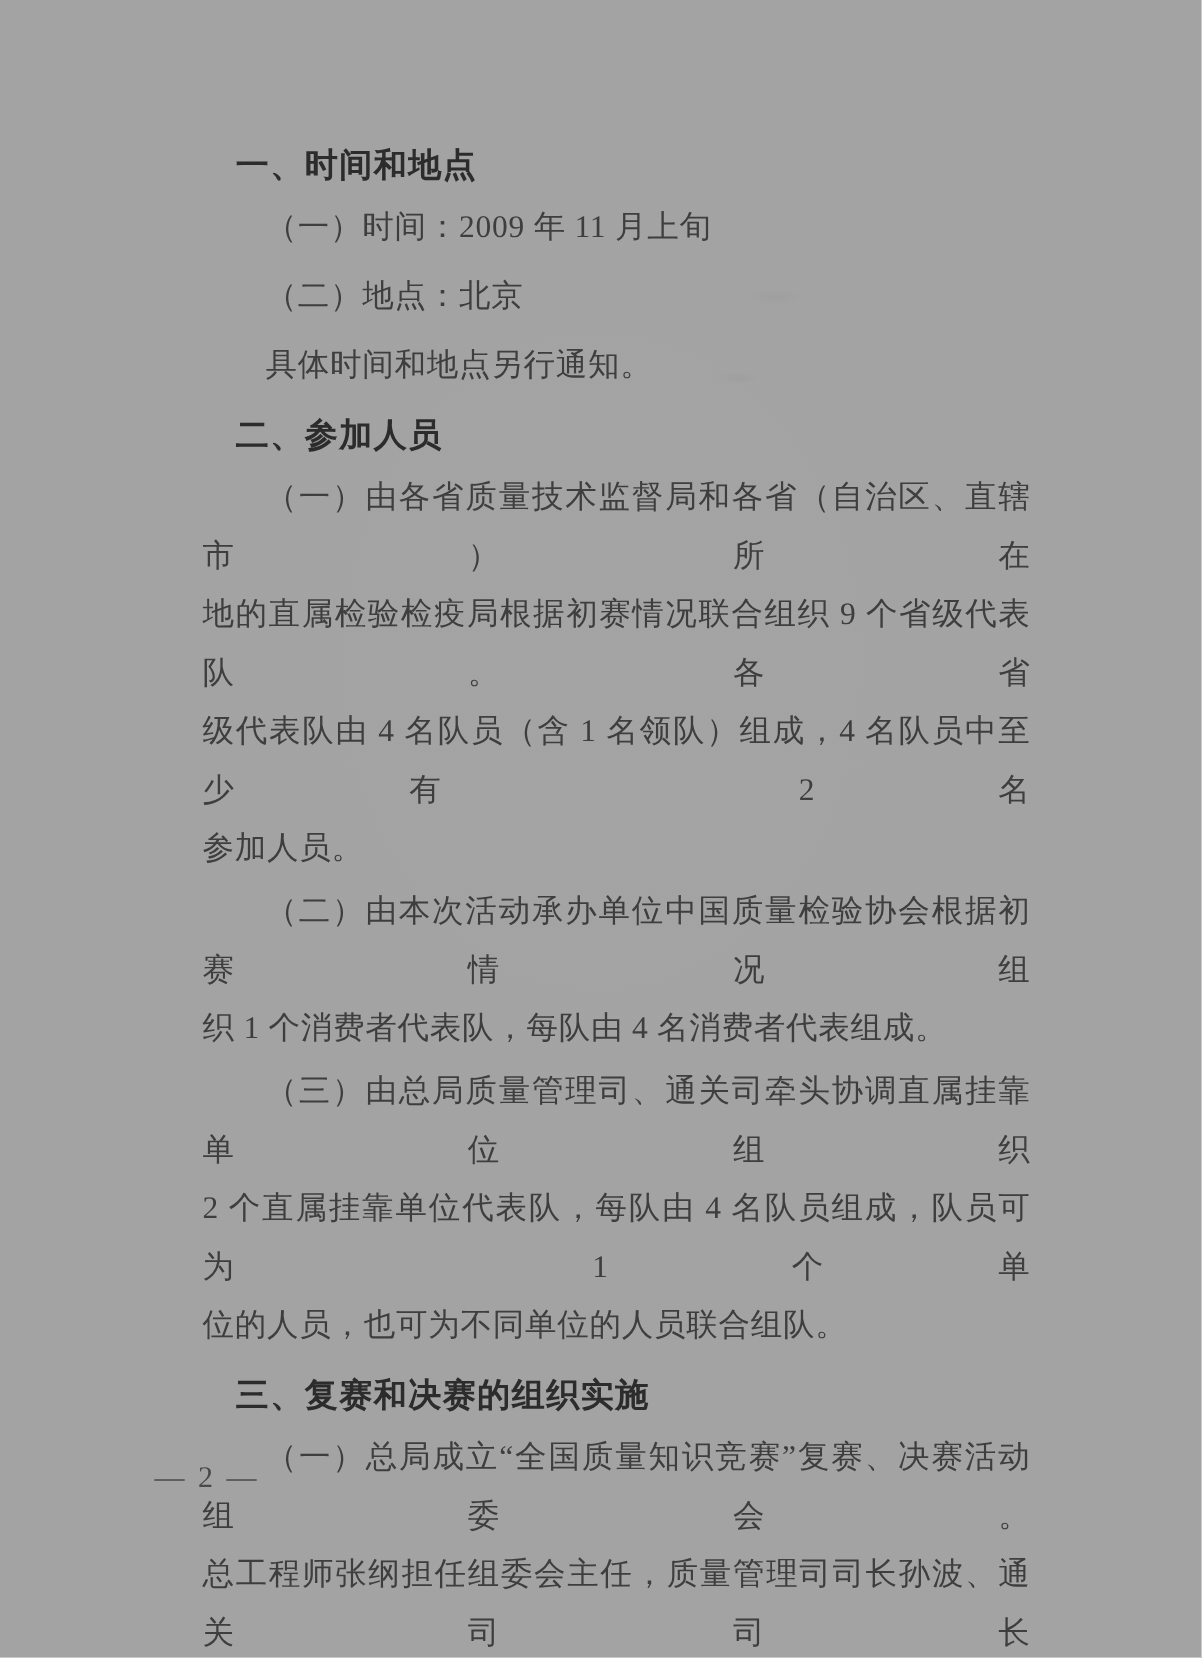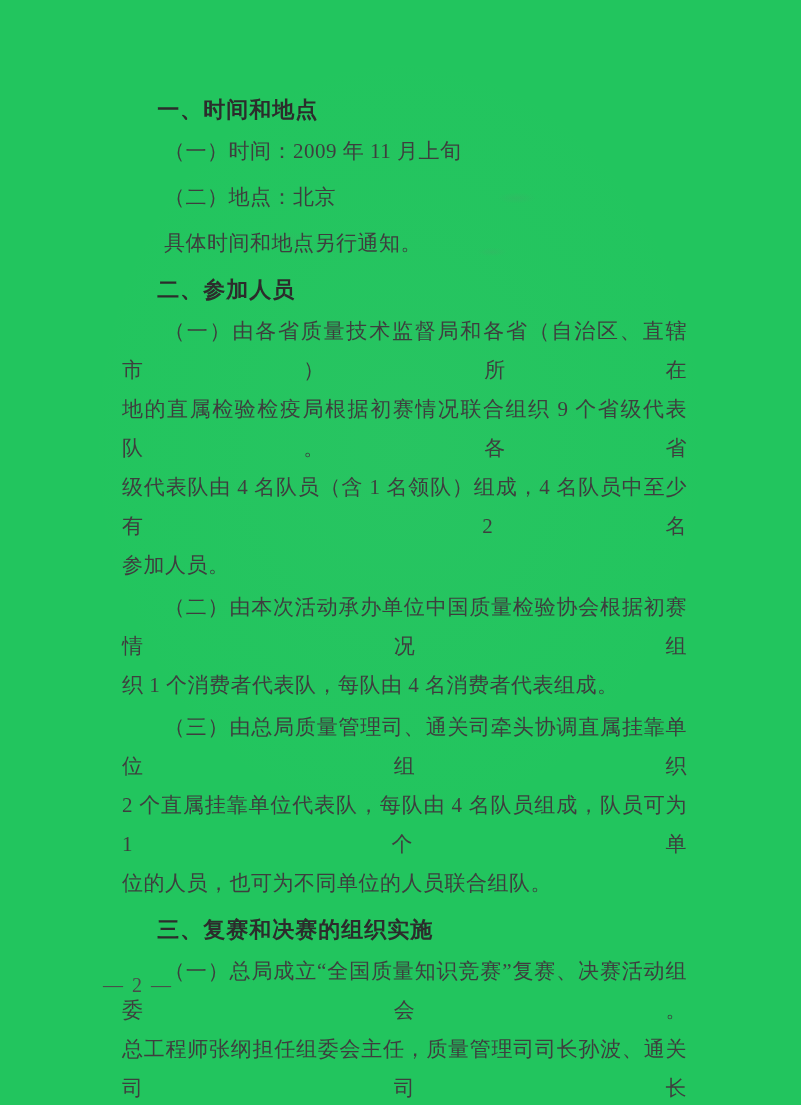--- a/index.html
+++ b/index.html
@@ -5,21 +5,21 @@
   html, body {
     margin: 0;
     padding: 0;
     background: #e8e8e8;
   }
   .page {
     position: relative;
     width: 801px;
     height: 1105px;
     margin: 0 auto;
-    background: #22c55e;
+    background: #a3a3a3;
     overflow: hidden;
     font-family: "Liberation Serif", "DejaVu Serif", serif;
     color: #3e3e3e;
   }
   
   .page::before {
     content: "";
     position: absolute;
     inset: 0;
     pointer-events: none;
@@ -38,21 +38,21 @@
     font-family: "Liberation Sans", "DejaVu Sans", sans-serif;
     font-weight: bold;
     font-size: 22px;
     line-height: 39px;
     color: #2c2c2c;
     text-indent: 1.6em;
     letter-spacing: 1px;
     margin: 7px 0 3px 0;
   }
   .sec0 .heading { margin-top: 0; }
-  .para { margin: 0 0 3px 0; }
+  .para { margin: 0 0 3px 13px; }
   .sec0 .para { margin-bottom: 7px; }
   .line {
     font-size: 21px;
     line-height: 39px;
     letter-spacing: 0.5px;
     white-space: normal;
     text-align: left;
   }
   .line.indent { text-indent: 2em; }
   

